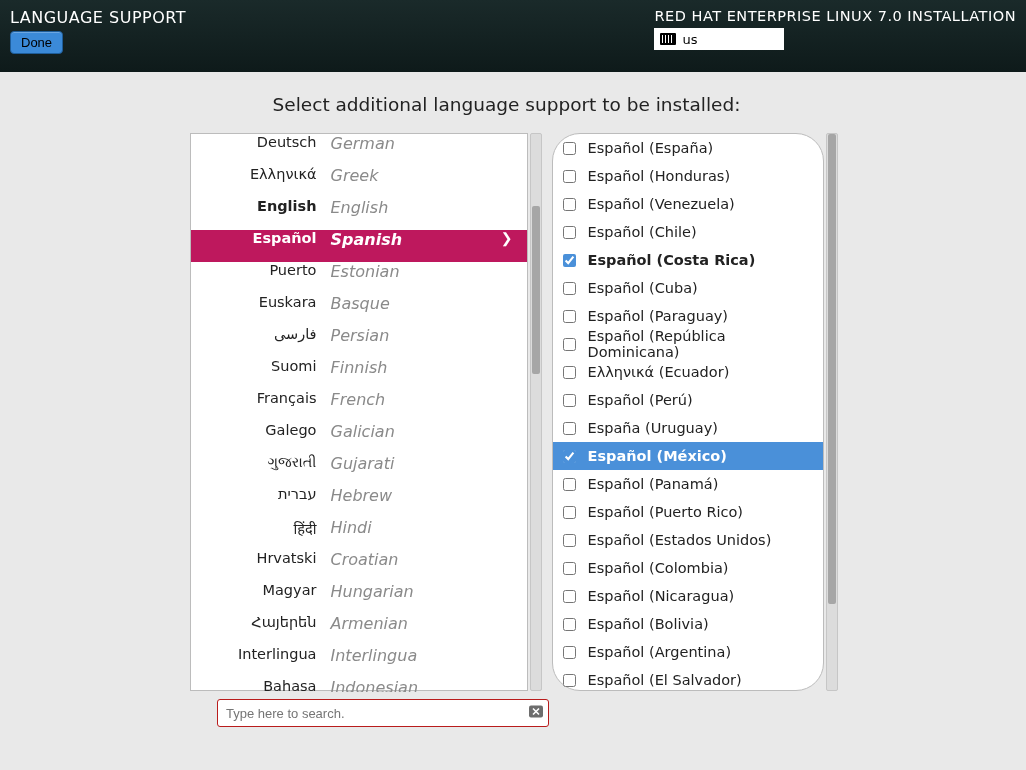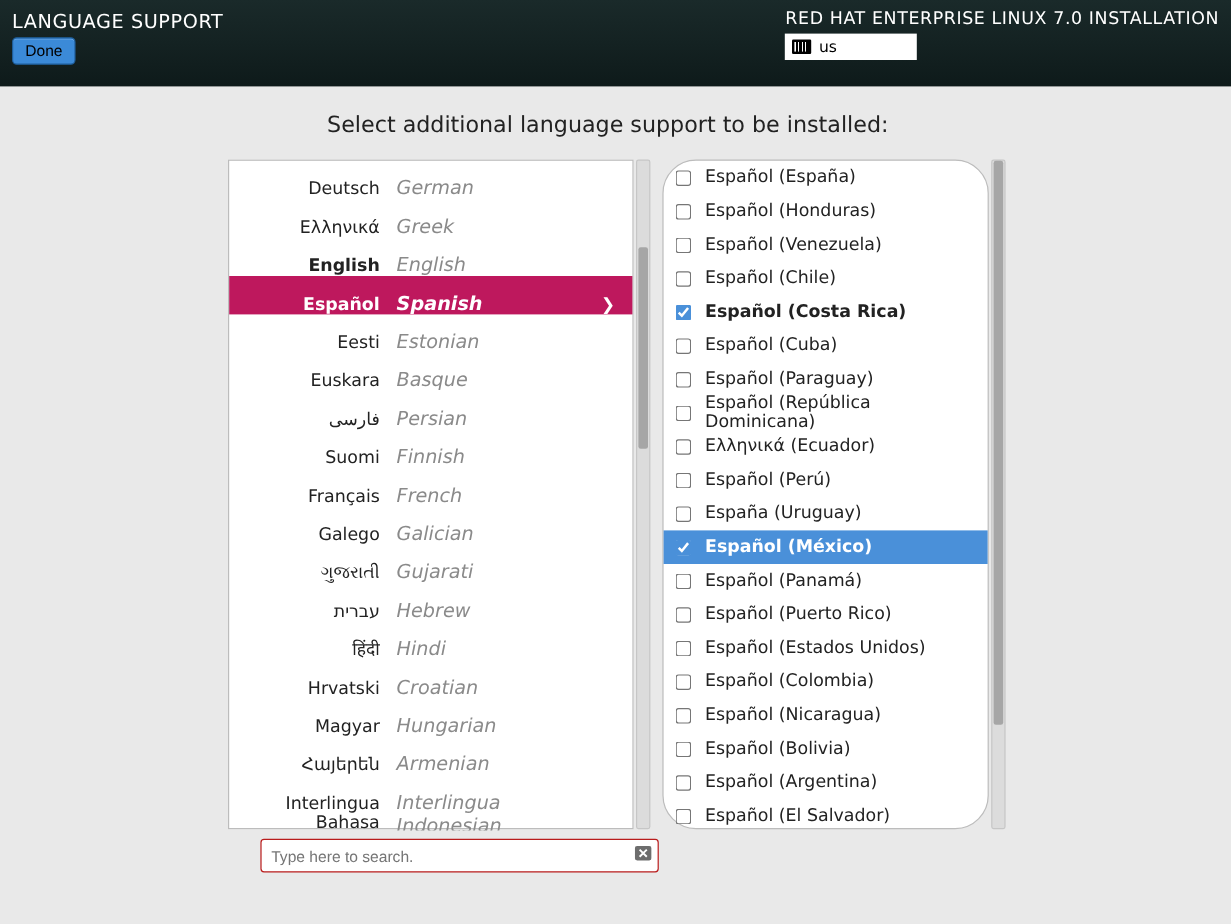--- a/index.html
+++ b/index.html
@@ -26,21 +26,21 @@
     font-size: 13px;
     width: fit-content;
     box-shadow: inset 0 1px 0 rgba(255,255,255,0.25);
     cursor: pointer;
   }
   .header-right { text-align: left; }
   .install-title { font-size: 14.5px; letter-spacing: 0.5px; margin-bottom: 4px; }
   .kb-indicator {
     background: #fff;
     color: #000;
-    width: 110px;
+    width: 130px;
     height: 22px;
     display: flex;
     align-items: center;
     gap: 6px;
     padding: 0 6px;
     font-size: 13px;
   }
   .kb-icon { width: 16px; height: 12px; background: #000; border-radius: 1px; position: relative; }
   .kb-icon::after { content:""; position:absolute; inset:2px; background:
     repeating-linear-gradient(to right, #fff 0 1px, #000 1px 3px),
@@ -64,21 +64,21 @@
   .scroll-track {
     position: absolute; right: -14px; top: 0; width: 12px; height: 100%;
     background: #dcdcdc; border: 1px solid #c6c6c6; border-radius: 2px;
   }
   .scroll-thumb {
     position: absolute; left: 1px; width: 8px;
     background: #a6a6a6; border-radius: 2px;
   }
 
   .lang-row {
-    display: flex; align-items: flex-end; height: 32px;
+    display: flex; align-items: flex-start; height: 32px;
     padding: 0 10px 0 0;
   }
   .lang-native { width: 140px; text-align: right; font-size: 14.5px; color: #222; padding-right: 14px; }
   .lang-en { flex:1; font-size: 16px; font-style: italic; color: #8a8a8a; }
   .lang-row.bold .lang-native { font-weight: bold; }
   .lang-row.selected { background: #be185d; color:#fff; }
   .lang-row.selected .lang-native { color:#fff; font-weight: bold; }
   .lang-row.selected .lang-en { color:#fff; font-weight: bold; }
   .chev { color:#fff; font-size: 14px; font-weight:bold; padding-right:4px; display:none; }
   .lang-row.selected .chev { display:block; }
@@ -134,21 +134,21 @@
           <div class="lang-row bold">
             <div class="lang-native">English</div>
             <div class="lang-en">English</div>
           </div>
           <div class="lang-row selected">
             <div class="lang-native">Español</div>
             <div class="lang-en">Spanish</div>
             <div class="chev">❯</div>
           </div>
           <div class="lang-row">
-            <div class="lang-native">Eesti</div>
+            <div class="lang-native">Puerto</div>
             <div class="lang-en">Estonian</div>
           </div>
           <div class="lang-row">
             <div class="lang-native">Euskara</div>
             <div class="lang-en">Basque</div>
           </div>
           <div class="lang-row">
             <div class="lang-native">فارسی</div>
             <div class="lang-en">Persian</div>
           </div>

